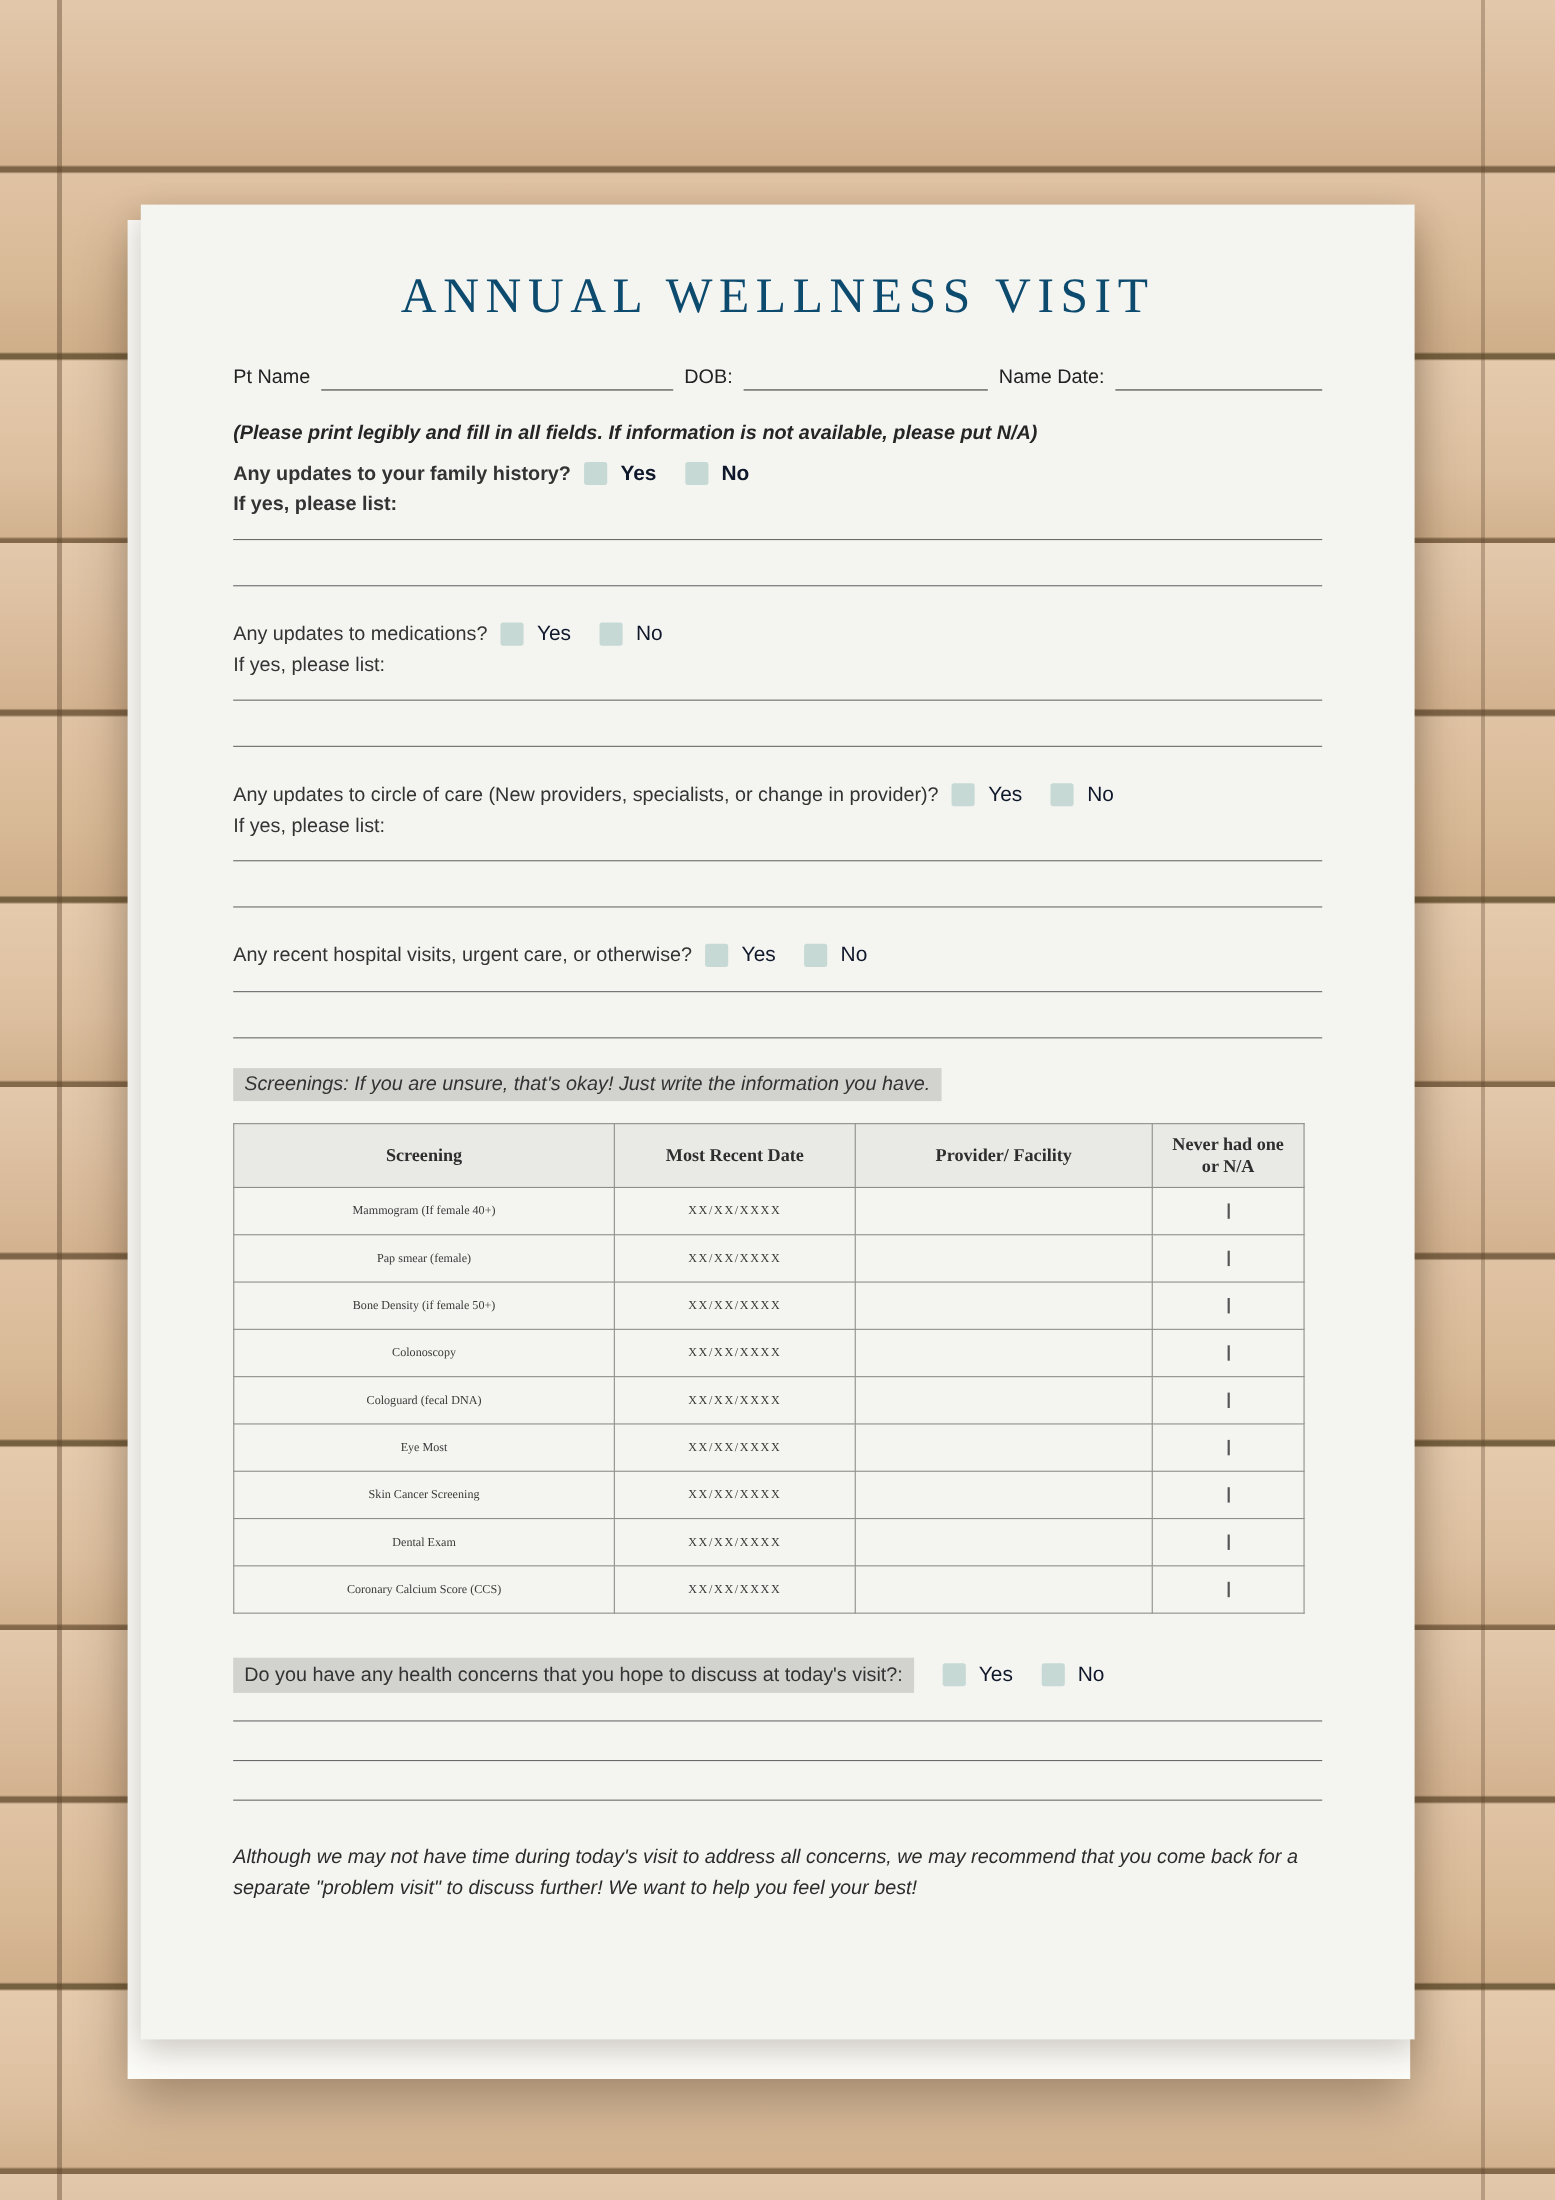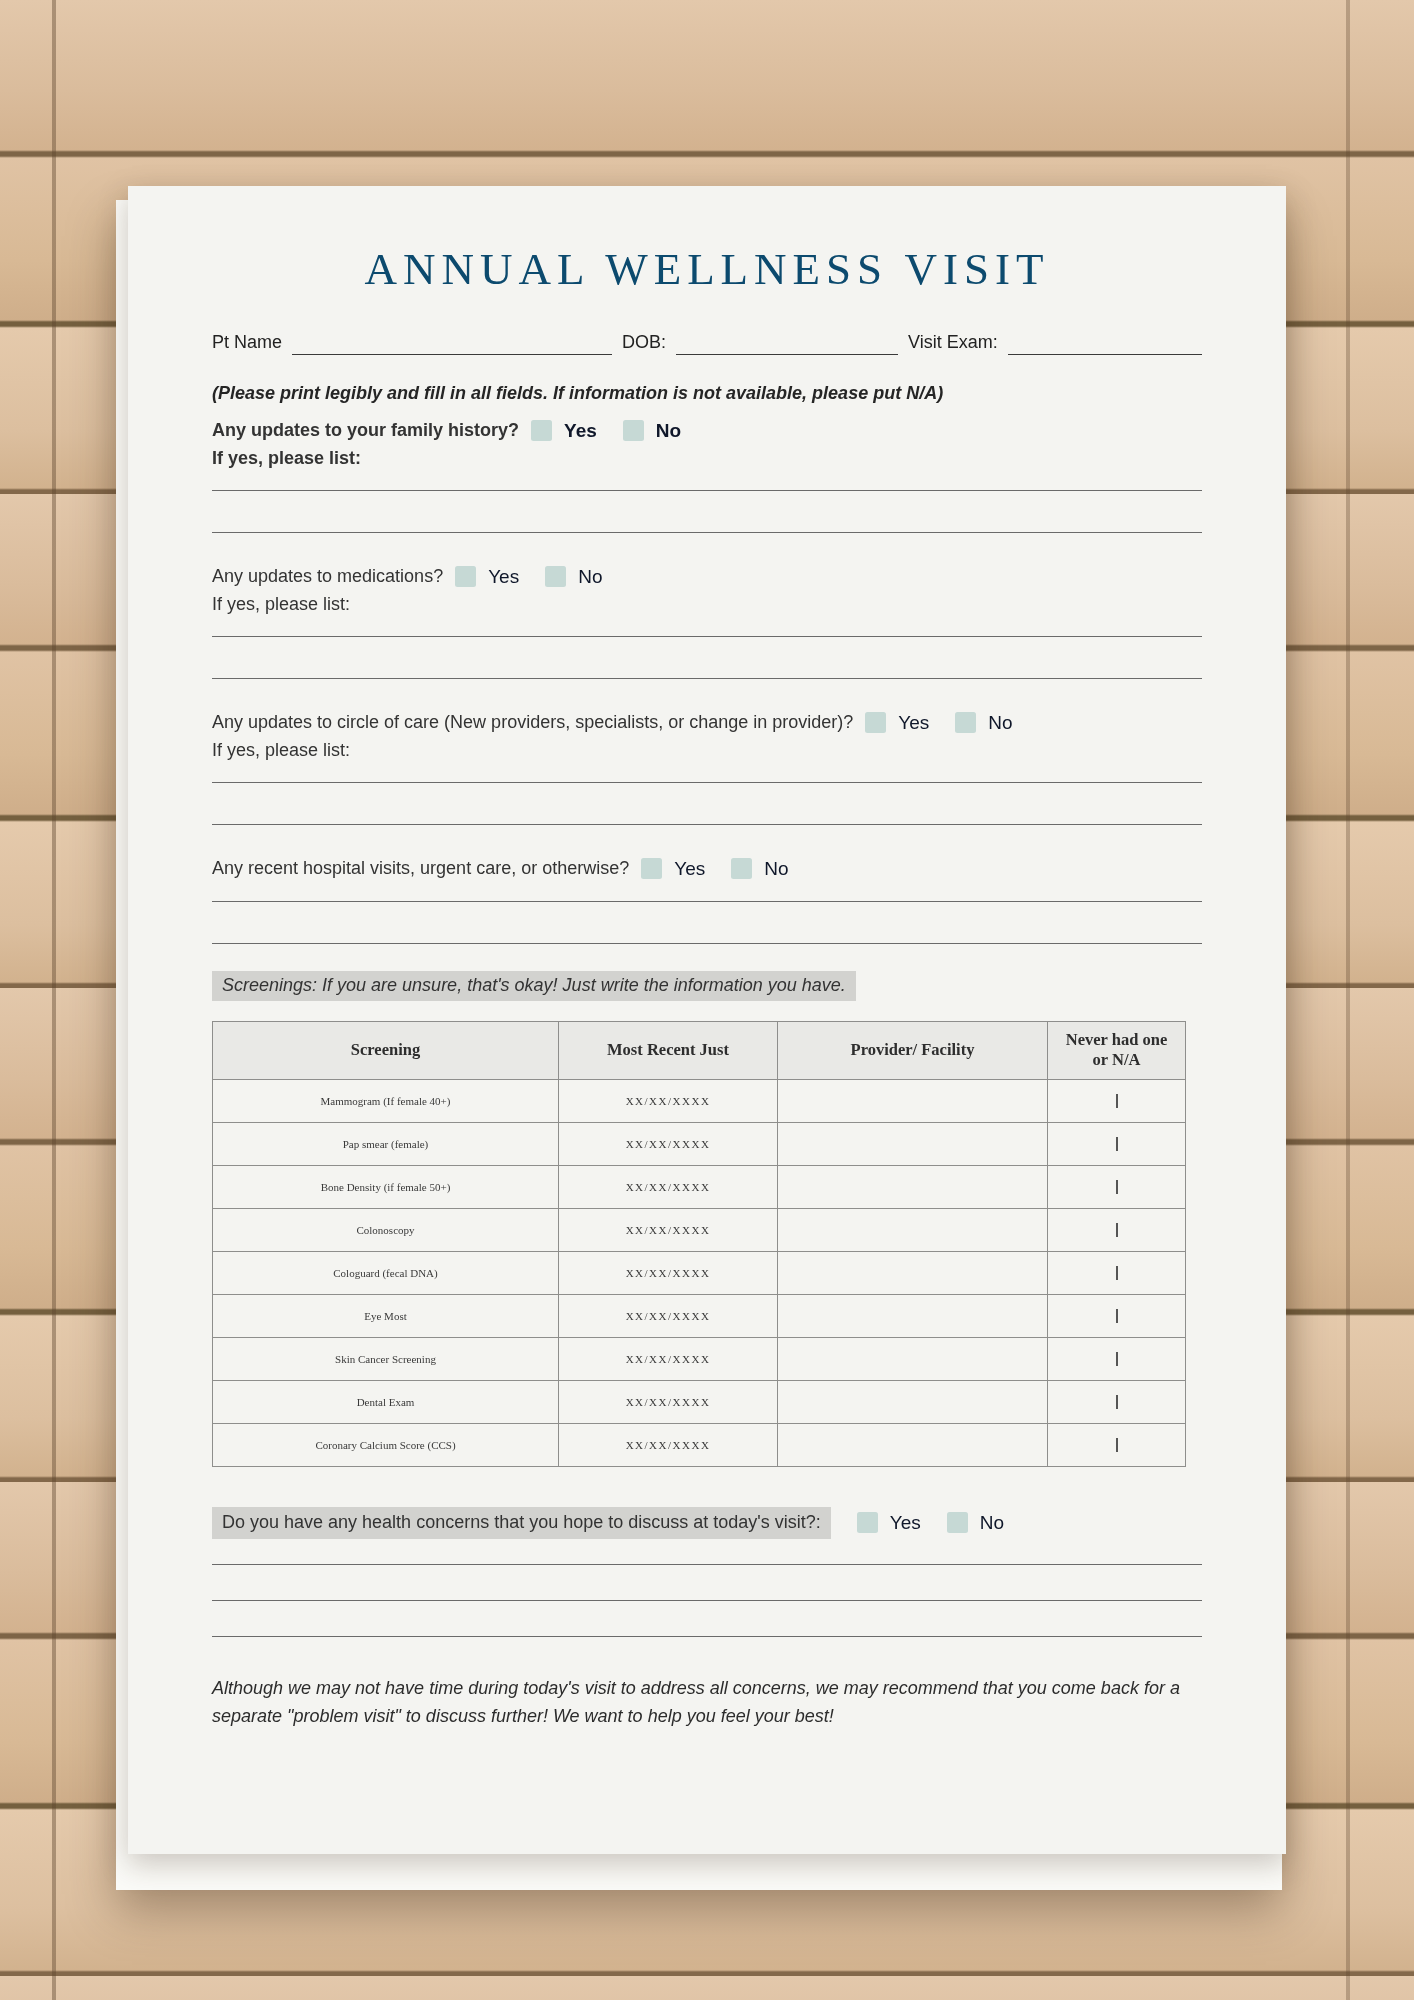--- a/index.html
+++ b/index.html
@@ -135,21 +135,21 @@
   <div class="under-paper"></div>
   <div class="paper">
 
     <h1 class="title">ANNUAL WELLNESS VISIT</h1>
 
     <div class="id-row">
       <span class="lbl">Pt Name</span>
       <span class="blank w1"></span>
       <span class="lbl">DOB:</span>
       <span class="blank w2"></span>
-      <span class="lbl">Visit Exam:</span>
+      <span class="lbl">Name Date:</span>
       <span class="blank w3"></span>
     </div>
 
     <p class="instruction">(Please print legibly and fill in all fields. If information is not available, please put N/A)</p>
 
     <section class="q">
       <div class="q-row">
         <span class="q-text">Any updates to your family history?</span>
         <span class="cb"></span>
         <span class="cb-lbl">Yes</span>
@@ -204,21 +204,21 @@
     <table class="screenings">
       <colgroup>
         <col class="col-screen">
           <col class="col-date">
           <col class="col-provider">
           <col class="col-na">
       </colgroup>
       <thead>
         <tr>
           <th>Screening</th>
-          <th>Most Recent Just</th>
+          <th>Most Recent Date</th>
           <th>Provider/ Facility</th>
           <th>Never had one or N/A</th>
         </tr>
       </thead>
       <tbody>
         <tr>
           <td>Mammogram (If female 40+)</td>
           <td class="date-cell">XX/XX/XXXX</td>
           <td></td>
           <td><span class="box"></span></td>

